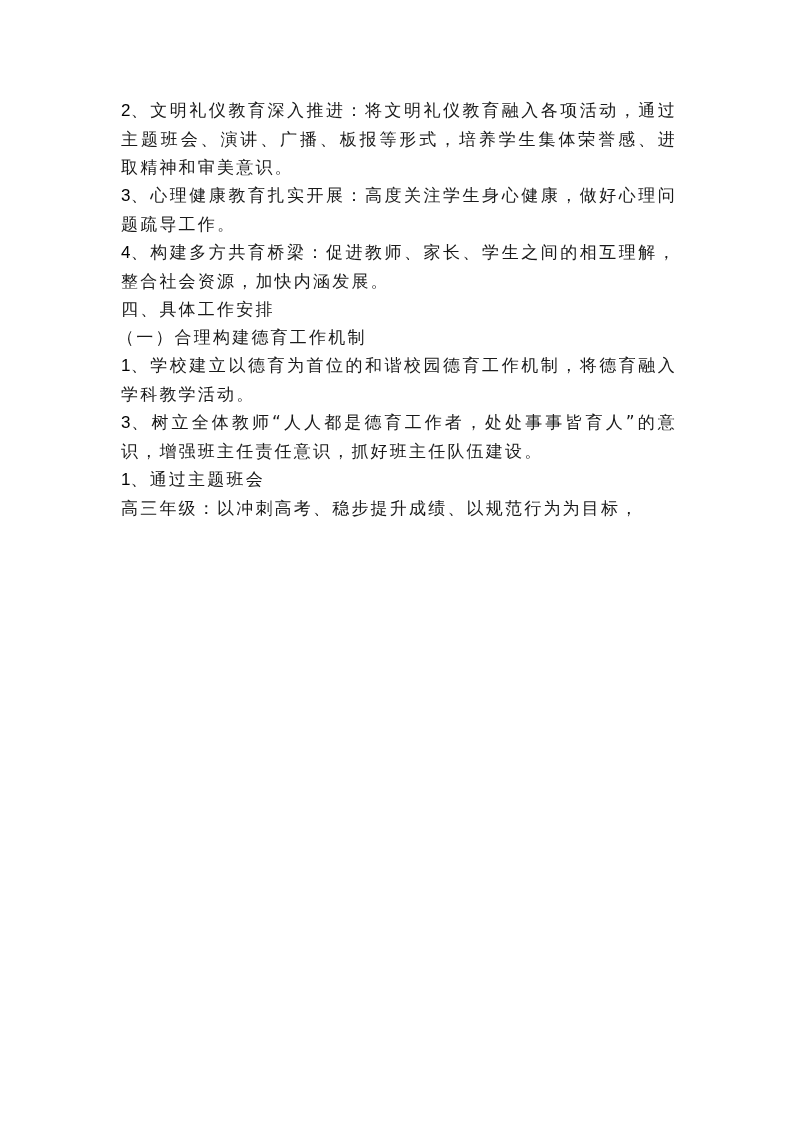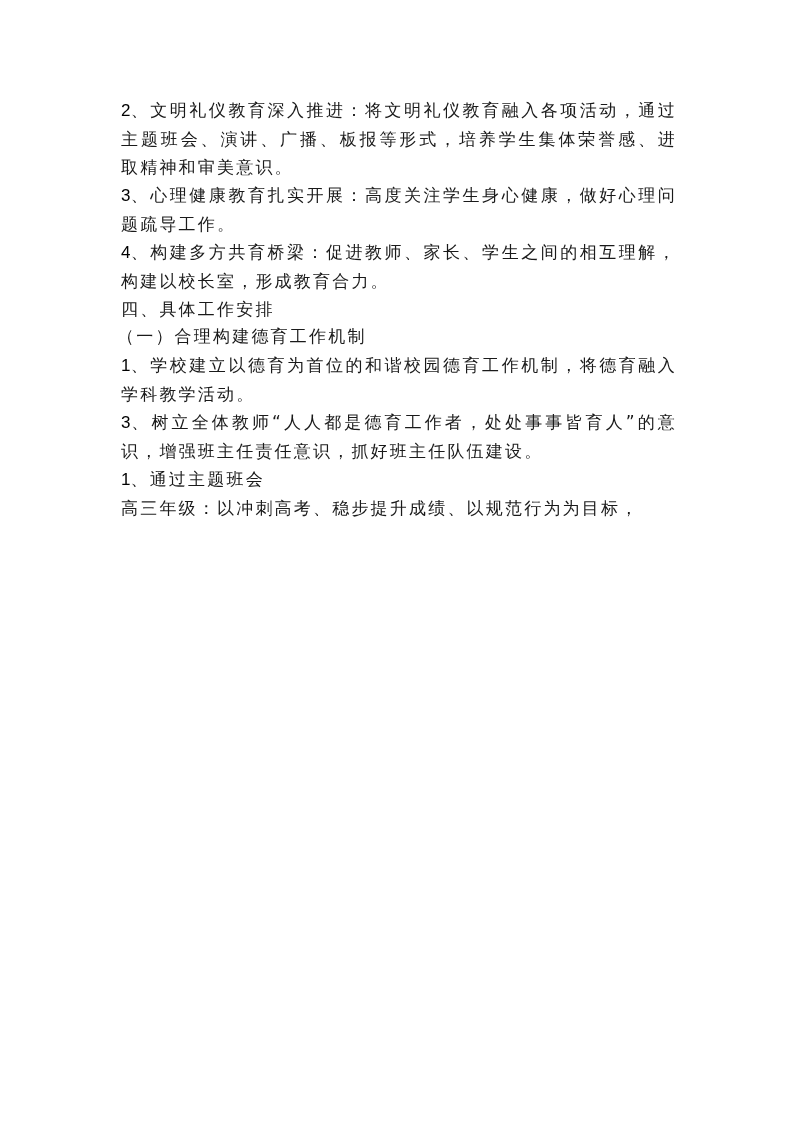--- a/index.html
+++ b/index.html
@@ -39,31 +39,30 @@
     text-justify: inter-character;
     word-break: break-all;
   }
   .para .num {
     font-family: "Liberation Sans", sans-serif;
     color: #000;
     letter-spacing: 0;
   }
   .indent-paren {
     margin-left: -4px;
-    font-family: Liberation Serif, serif;
   }
 </style>
 </head>
 <body>
 
 <div class="page">
   <div class="content">
     <p class="para"><span class="num">2</span><span>、文明礼仪教育深入推进：将文明礼仪教育融入各项活动，通过主题班会、演讲、广播、板报等形式，培养学生集体荣誉感、进取精神和审美意识。</span></p>
     <p class="para"><span class="num">3</span><span>、心理健康教育扎实开展：高度关注学生身心健康，做好心理问题疏导工作。</span></p>
-    <p class="para"><span class="num">4</span><span>、构建多方共育桥梁：促进教师、家长、学生之间的相互理解，构建以校长室，形成教育合力。</span></p>
+    <p class="para"><span class="num">4</span><span>、构建多方共育桥梁：促进教师、家长、学生之间的相互理解，整合社会资源，加快内涵发展。</span></p>
     <p class="para"><span>四、具体工作安排</span></p>
     <p class="para indent-paren"><span>（一）合理构建德育工作机制</span></p>
     <p class="para"><span class="num">1</span><span>、学校建立以德育为首位的和谐校园德育工作机制，将德育融入学科教学活动。</span></p>
     <p class="para"><span class="num">3</span><span>、树立全体教师“人人都是德育工作者，处处事事皆育人”的意识，增强班主任责任意识，抓好班主任队伍建设。</span></p>
     <p class="para"><span class="num">1</span><span>、通过主题班会</span></p>
     <p class="para"><span>高三年级：以冲刺高考、稳步提升成绩、以规范行为为目标，</span></p>
   </div>
 </div>
 
 </body></html>

